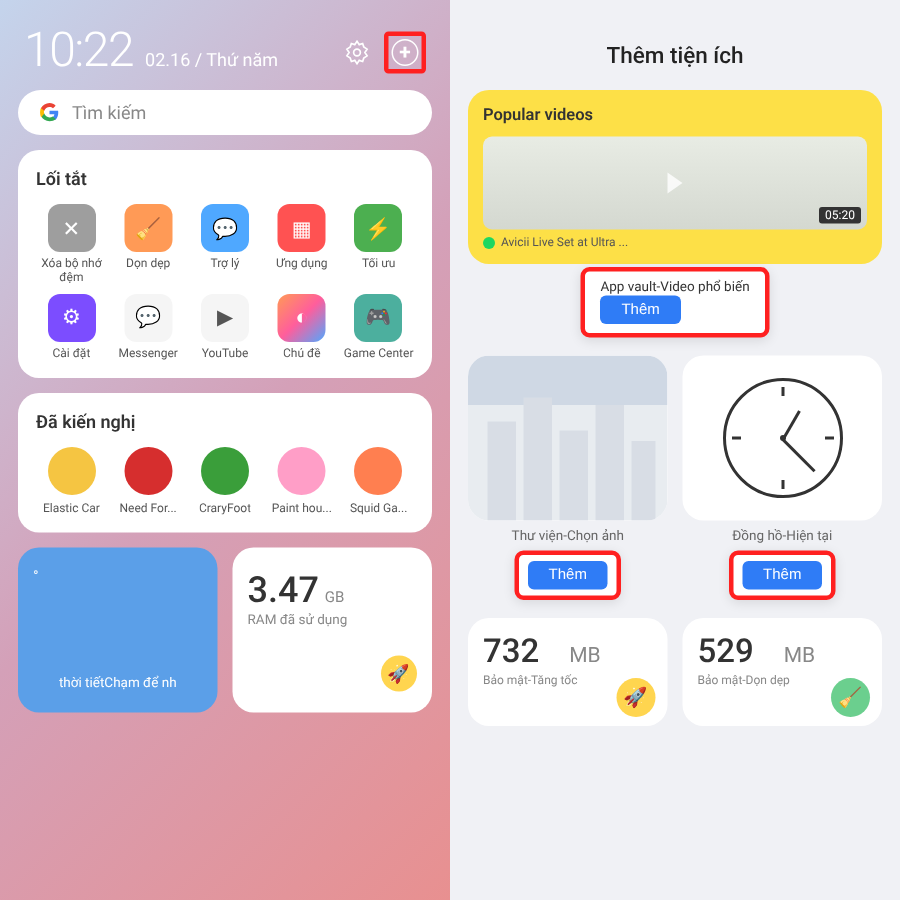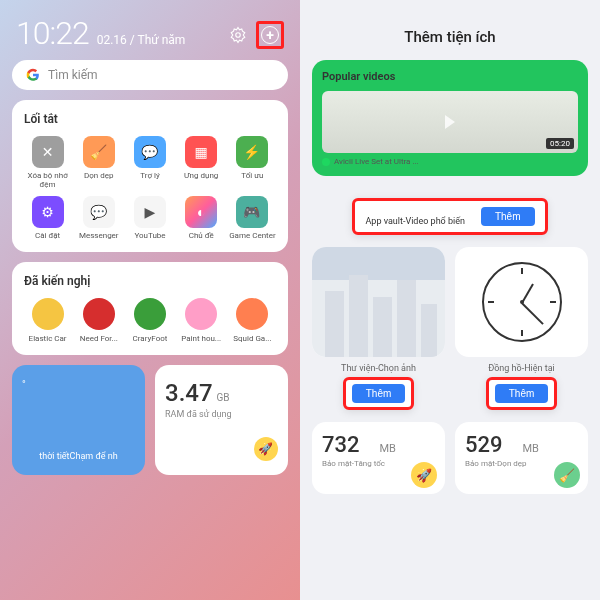--- a/index.html
+++ b/index.html
@@ -40,32 +40,32 @@
 .weather-bottom { display: flex; justify-content: center; font-size: 9px; margin-top: 26px; }
 .ram-card { flex: 1; background: #fff; border-radius: 14px; padding: 14px 10px; display: flex; flex-direction: column; min-height: 110px; }
 .ram-value { font-size: 24px; font-weight: 500; color: #333; }
 .ram-unit { font-size: 10px; color: #888; }
 .ram-label { font-size: 9px; color: #888; margin-top: 2px; }
 .rocket { margin-top: auto; align-self: flex-end; width: 24px; height: 24px; background: #ffd54f; border-radius: 50%; display: flex; align-items: center; justify-content: center; font-size: 12px; }
 
 
 .right-status { height: 16px; }
 .right-title { text-align: center; font-size: 15px; font-weight: 500; padding: 12px 0 14px; color: #222; }
-.r-card { background: #22c55e; border-radius: 14px; margin: 0 12px 26px; padding: 10px; }
+.r-card { background: #fde047; border-radius: 14px; margin: 0 12px 6px; padding: 10px; }
 .r-card-title { font-size: 11px; font-weight: 600; color: #333; margin-bottom: 8px; }
 .videos { display: flex; gap: 20px; }
 .video { flex: 1; position: relative; }
 .video-thumb { width: 100%; height: 62px; border-radius: 6px; background: linear-gradient(#e8ece4, #d4d8d0); position: relative; display: flex; align-items: center; justify-content: center; }
 .play-tri { width: 0; height: 0; border-left: 10px solid rgba(255,255,255,0.8); border-top: 7px solid transparent; border-bottom: 7px solid transparent; }
 .video-dur { position: absolute; bottom: 4px; right: 4px; background: #333; color: #fff; font-size: 8px; padding: 1px 4px; border-radius: 2px; }
 .video-meta { display: flex; align-items: center; gap: 4px; margin-top: 4px; }
 .video-dot { width: 8px; height: 8px; border-radius: 50%; }
 .video-title { font-size: 8px; color: #555; overflow: hidden; white-space: nowrap; text-overflow: ellipsis; }
 
-.add-box { border: 3px solid #ff2020; background: #fff; border-radius: 6px; padding: 6px 10px; display: flex; flex-direction: row; align-items: flex-end; gap: 16px; box-shadow: 0 2px 8px rgba(0,0,0,0.1); }
+.add-box { border: 3px solid #ff2020; background: #fff; border-radius: 6px; padding: 6px 10px; display: flex; flex-direction: column; align-items: flex-start; gap: 0; box-shadow: 0 2px 8px rgba(0,0,0,0.1); }
 .add-box-center { margin: -4px auto 12px; width: fit-content; }
 .add-label { font-size: 9px; color: #333; }
 .add-btn { background: #2f7cf6; color: #fff; border: none; border-radius: 4px; padding: 4px 14px; font-size: 10px; font-weight: 500; cursor: pointer; }
 
 .widgets-row { display: flex; gap: 10px; margin: 0 12px 6px; }
 .widget { flex: 1; background: #fff; border-radius: 14px; overflow: hidden; height: 110px; display: flex; align-items: center; justify-content: center; }
 .widget-img-buildings { width: 100%; height: 100%; background: linear-gradient(180deg, #cfd8e4 0%, #cfd8e4 30%, #e8ecf0 30%, #e8ecf0 100%); position: relative; }
 .building { position: absolute; bottom: 0; background: #d8dde5; }
 .clock { width: 80px; height: 80px; border-radius: 50%; border: 2px solid #333; position: relative; background: #fff; }
 .clock-center { position: absolute; top: 50%; left: 50%; width: 4px; height: 4px; background: #333; border-radius: 50%; transform: translate(-50%, -50%); }
@@ -73,21 +73,21 @@
 .tick { position: absolute; background: #333; }
 
 .widget-labels { display: flex; gap: 10px; margin: 0 12px 4px; }
 .widget-label { flex: 1; text-align: center; font-size: 9px; color: #666; }
 .add-row { display: flex; gap: 10px; margin: 0 12px 12px; }
 .add-row .add-box { flex: 0 0 auto; margin: 0 auto; padding: 4px 6px; }
 
 .stats-row { display: flex; gap: 10px; margin: 0 12px; }
 .stat-card { flex: 1; background: #fff; border-radius: 14px; padding: 10px; min-height: 72px; position: relative; }
 .stat-val { font-size: 22px; font-weight: 500; color: #333; }
-.stat-unit { font-size: 11px; color: #888; padding-left: 16px; }
+.stat-unit { font-size: 14px; color: #888; padding-left: 16px; }
 .stat-label { font-size: 8px; color: #888; margin-top: 2px; }
 .stat-icon { position: absolute; right: 8px; bottom: 6px; width: 26px; height: 26px; border-radius: 50%; display: flex; align-items: center; justify-content: center; font-size: 13px; }
 
 
 .ic-gray { background: #9e9e9e; }
 .ic-orange { background: #ff9a56; }
 .ic-blue { background: #4fa8ff; }
 .ic-red { background: #ff5252; }
 .ic-green { background: #4caf50; }
 .ic-purple { background: #7c4dff; }

